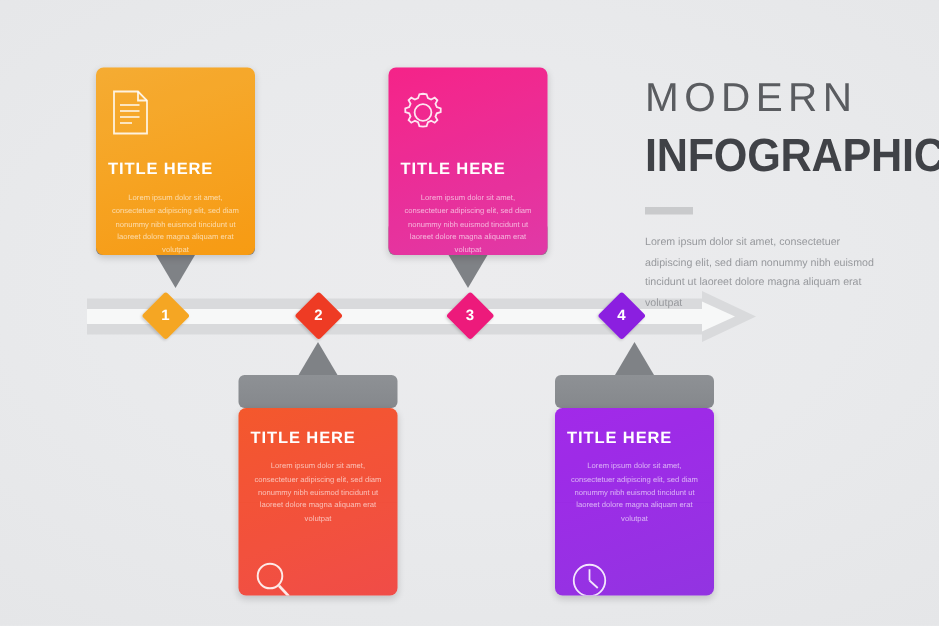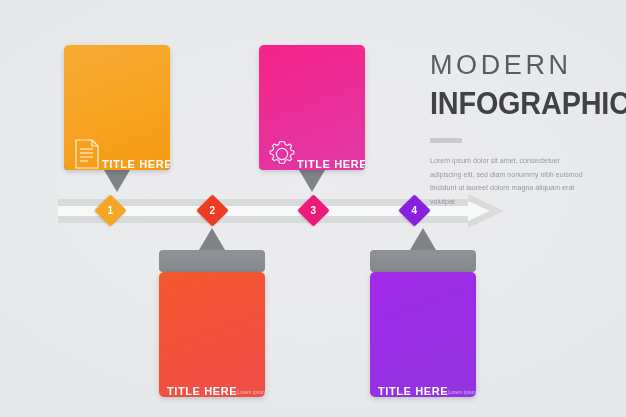--- a/index.html
+++ b/index.html
@@ -109,22 +109,22 @@
     width: 106px;
     height: 125px;
     border-radius: 5px;
     box-shadow: 0 2px 5px rgba(0,0,0,0.16);
     overflow: hidden;
   }
   .card-inner {
     position: absolute;
     inset: 0;
     display: flex;
-    flex-direction: row;
-    align-items: flex-end;
+    flex-direction: column;
+    align-items: flex-start;
     padding: 0 8px;
     box-sizing: border-box;
   }
   .sheen {
     position: absolute;
     left: 0;
     right: 0;
     height: 50%;
     background: rgba(255,255,255,0.075);
     pointer-events: none;

